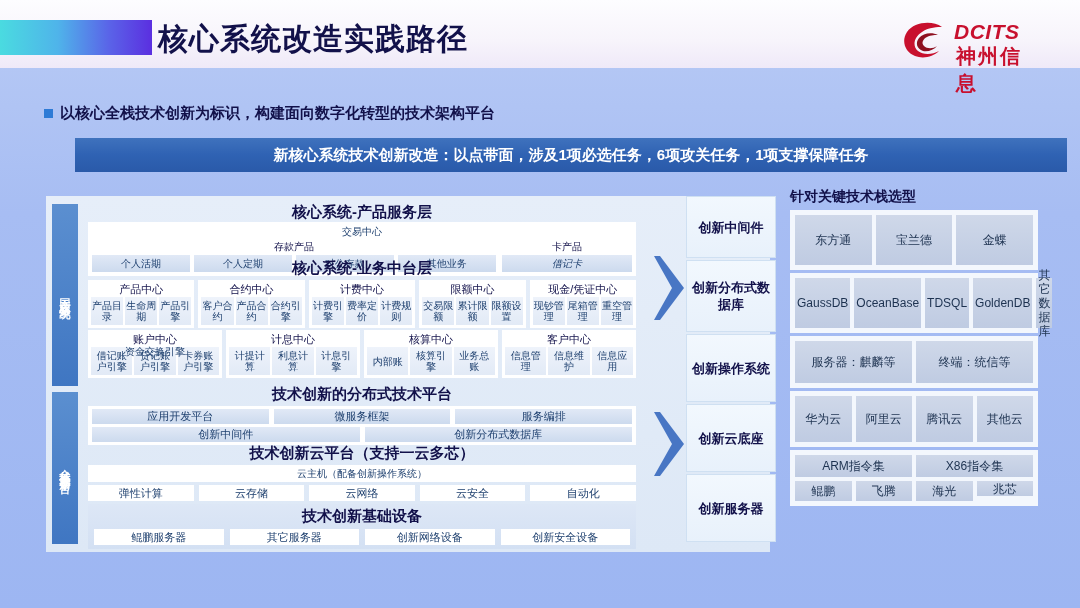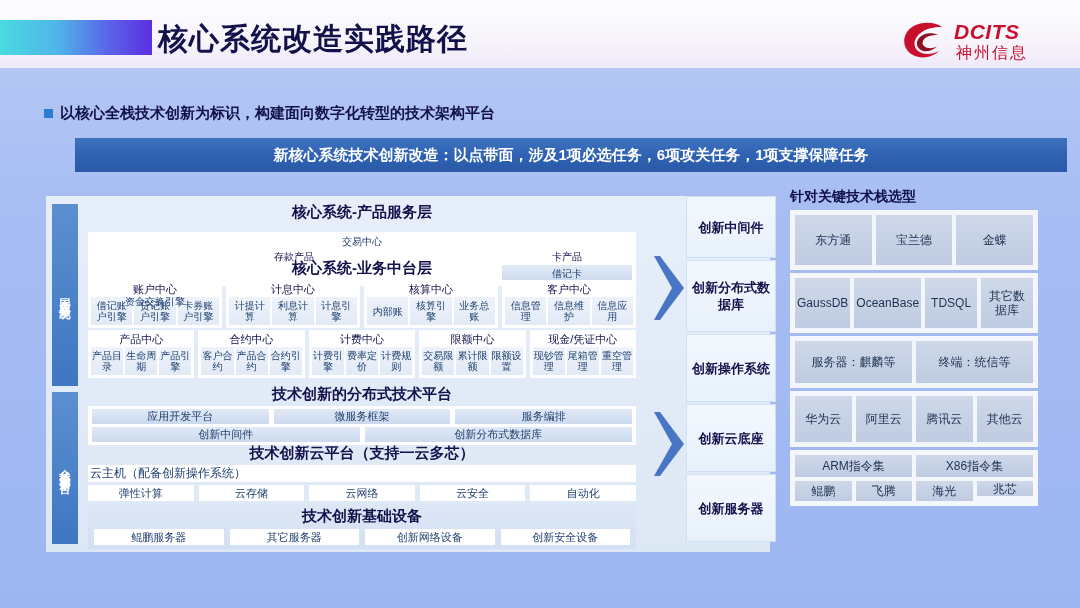--- a/index.html
+++ b/index.html
@@ -25,21 +25,21 @@
     font-size: 30px; font-weight: bold; color: #12114a; letter-spacing: 1px;
     white-space: nowrap;
   }
   .logo { position: absolute; right: 38px; top: 18px; width: 140px; height: 48px; }
   .logo-mark { position: absolute; left: 0; top: 3px; width: 46px; height: 42px; }
   .logo-en {
     position: absolute; left: 52px; top: 2px; font-size: 21px; font-weight: bold;
     color: #c8102e; letter-spacing: 0.5px; font-style: italic;
   }
   .logo-cn {
-    position: absolute; left: 54px; top: 25px; font-size: 16px; font-weight: normal;
+    position: absolute; left: 54px; top: 25px; font-size: 20px; font-weight: bold;
     color: #c8102e; letter-spacing: 2px;
   }
 
   
   .bullet-row { position: absolute; left: 44px; top: 104px; display: flex; align-items: center; }
   .bullet-sq { width: 9px; height: 9px; background: #2e7bd6; margin-right: 7px; }
   .bullet-txt { font-size: 15px; font-weight: bold; color: #12114a; white-space: nowrap; }
 
   
   .banner {
@@ -134,39 +134,87 @@
 
 <div class="banner">
   <div class="banner-txt">新核心系统技术创新改造：以点带面，涉及1项必选任务，6项攻关任务，1项支撑保障任务</div>
 </div>
 
 <div class="left-panel">
   <div class="vside" id="vside-1">国产核心系统</div>
   <div class="vside" id="vside-2">全栈技术创新平台</div>
 <div style="position:absolute;left:42px;top:6px;width:548px;">
       <div class="sect-title" style="font-size:15px;">核心系统-产品服务层</div>
-      <div class="wbox" style="padding:3px 4px 4px;margin-top:10px;">
+      <div class="wbox" style="padding:3px 4px 4px;margin-top:0;">
         <div style="text-align:center;font-size:10px;color:#1d3f6e;line-height:13px;">交易中心</div>
         <div class="row" style="gap:6px;margin-top:2px;">
           <div style="flex:3.1;">
             <div class="grp-title" style="font-size:10px;">存款产品</div>
+            <div class="row" style="gap:4px;margin-top:1px;">
+              <div class="cell" style="flex:1;height:17px;">个人活期</div>
+              <div class="cell" style="flex:1;height:17px;">个人定期</div>
+              <div class="cell" style="flex:1;height:17px;">对公存款</div>
+              <div class="cell" style="flex:1;height:17px;">其他业务</div>
+            </div>
           </div>
           <div style="flex:1;">
             <div class="grp-title" style="font-size:10px;">卡产品</div>
             <div class="row" style="gap:4px;margin-top:1px;">
-              <div class="cell" style="flex:1;height:17px;">借记卡</div>
+              <div class="cell" style="flex:1;height:17px;font-style:italic;">借记卡</div>
             </div>
           </div>
         </div>
       </div>
     </div>
     <div style="position:absolute;left:42px;top:62px;width:548px;">
       <div class="sect-title" style="font-size:15px;">核心系统-业务中台层</div>
       <div class="row" style="gap:4px;margin-top:2px;">
         <div class="wbox" style="flex:3;padding:2px 3px 3px;position:relative;">
+          <div class="grp-title">产品中心</div>
+          <div class="row" style="gap:2px;margin-top:1px;">
+            <div class="cell-lite" style="flex:1;height:28px;padding:0 1px;">产品目录</div>
+            <div class="cell-lite" style="flex:1;height:28px;padding:0 1px;">生命周期</div>
+            <div class="cell-lite" style="flex:1;height:28px;padding:0 1px;">产品引擎</div>
+          </div>
+        </div>
+        <div class="wbox" style="flex:3;padding:2px 3px 3px;position:relative;">
+          <div class="grp-title">合约中心</div>
+          <div class="row" style="gap:2px;margin-top:1px;">
+            <div class="cell-lite" style="flex:1;height:28px;padding:0 1px;">客户合约</div>
+            <div class="cell-lite" style="flex:1;height:28px;padding:0 1px;">产品合约</div>
+            <div class="cell-lite" style="flex:1;height:28px;padding:0 1px;">合约引擎</div>
+          </div>
+        </div>
+        <div class="wbox" style="flex:3;padding:2px 3px 3px;position:relative;">
+          <div class="grp-title">计费中心</div>
+          <div class="row" style="gap:2px;margin-top:1px;">
+            <div class="cell-lite" style="flex:1;height:28px;padding:0 1px;">计费引擎</div>
+            <div class="cell-lite" style="flex:1;height:28px;padding:0 1px;">费率定价</div>
+            <div class="cell-lite" style="flex:1;height:28px;padding:0 1px;">计费规则</div>
+          </div>
+        </div>
+        <div class="wbox" style="flex:3;padding:2px 3px 3px;position:relative;">
+          <div class="grp-title">限额中心</div>
+          <div class="row" style="gap:2px;margin-top:1px;">
+            <div class="cell-lite" style="flex:1;height:28px;padding:0 1px;">交易限额</div>
+            <div class="cell-lite" style="flex:1;height:28px;padding:0 1px;">累计限额</div>
+            <div class="cell-lite" style="flex:1;height:28px;padding:0 1px;">限额设置</div>
+          </div>
+        </div>
+        <div class="wbox" style="flex:3;padding:2px 3px 3px;position:relative;">
+          <div class="grp-title">现金/凭证中心</div>
+          <div class="row" style="gap:2px;margin-top:1px;">
+            <div class="cell-lite" style="flex:1;height:28px;padding:0 1px;">现钞管理</div>
+            <div class="cell-lite" style="flex:1;height:28px;padding:0 1px;">尾箱管理</div>
+            <div class="cell-lite" style="flex:1;height:28px;padding:0 1px;">重空管理</div>
+          </div>
+        </div>
+      </div>
+      <div class="row" style="gap:4px;margin-top:2px;">
+        <div class="wbox" style="flex:3;padding:2px 3px 3px;position:relative;">
           <div class="grp-title">账户中心</div>
           <div class="row" style="gap:2px;margin-top:1px;">
             <div class="cell-lite" style="flex:1;height:28px;padding:0 1px;">借记账户引擎</div>
             <div class="cell-lite" style="flex:1;height:28px;padding:0 1px;">贷记账户引擎</div>
             <div class="cell-lite" style="flex:1;height:28px;padding:0 1px;">卡券账户引擎</div>
           </div>
           <div style="position:absolute;left:0;right:0;top:15px;text-align:center;font-size:10px;color:#1d3f6e;pointer-events:none;">资金交换引擎</div>
         </div>
         <div class="wbox" style="flex:3;padding:2px 3px 3px;position:relative;">
           <div class="grp-title">计息中心</div>
@@ -183,62 +231,20 @@
             <div class="cell-lite" style="flex:1;height:28px;padding:0 1px;">核算引擎</div>
             <div class="cell-lite" style="flex:1;height:28px;padding:0 1px;">业务总账</div>
           </div>
         </div>
         <div class="wbox" style="flex:3;padding:2px 3px 3px;position:relative;">
           <div class="grp-title">客户中心</div>
           <div class="row" style="gap:2px;margin-top:1px;">
             <div class="cell-lite" style="flex:1;height:28px;padding:0 1px;">信息管理</div>
             <div class="cell-lite" style="flex:1;height:28px;padding:0 1px;">信息维护</div>
             <div class="cell-lite" style="flex:1;height:28px;padding:0 1px;">信息应用</div>
-          </div>
-        </div>
-      </div>
-      <div class="row" style="gap:4px;margin-top:2px;">
-        <div class="wbox" style="flex:3;padding:2px 3px 3px;position:relative;">
-          <div class="grp-title">产品中心</div>
-          <div class="row" style="gap:2px;margin-top:1px;">
-            <div class="cell-lite" style="flex:1;height:28px;padding:0 1px;">产品目录</div>
-            <div class="cell-lite" style="flex:1;height:28px;padding:0 1px;">生命周期</div>
-            <div class="cell-lite" style="flex:1;height:28px;padding:0 1px;">产品引擎</div>
-          </div>
-        </div>
-        <div class="wbox" style="flex:3;padding:2px 3px 3px;position:relative;">
-          <div class="grp-title">合约中心</div>
-          <div class="row" style="gap:2px;margin-top:1px;">
-            <div class="cell-lite" style="flex:1;height:28px;padding:0 1px;">客户合约</div>
-            <div class="cell-lite" style="flex:1;height:28px;padding:0 1px;">产品合约</div>
-            <div class="cell-lite" style="flex:1;height:28px;padding:0 1px;">合约引擎</div>
-          </div>
-        </div>
-        <div class="wbox" style="flex:3;padding:2px 3px 3px;position:relative;">
-          <div class="grp-title">计费中心</div>
-          <div class="row" style="gap:2px;margin-top:1px;">
-            <div class="cell-lite" style="flex:1;height:28px;padding:0 1px;">计费引擎</div>
-            <div class="cell-lite" style="flex:1;height:28px;padding:0 1px;">费率定价</div>
-            <div class="cell-lite" style="flex:1;height:28px;padding:0 1px;">计费规则</div>
-          </div>
-        </div>
-        <div class="wbox" style="flex:3;padding:2px 3px 3px;position:relative;">
-          <div class="grp-title">限额中心</div>
-          <div class="row" style="gap:2px;margin-top:1px;">
-            <div class="cell-lite" style="flex:1;height:28px;padding:0 1px;">交易限额</div>
-            <div class="cell-lite" style="flex:1;height:28px;padding:0 1px;">累计限额</div>
-            <div class="cell-lite" style="flex:1;height:28px;padding:0 1px;">限额设置</div>
-          </div>
-        </div>
-        <div class="wbox" style="flex:3;padding:2px 3px 3px;position:relative;">
-          <div class="grp-title">现金/凭证中心</div>
-          <div class="row" style="gap:2px;margin-top:1px;">
-            <div class="cell-lite" style="flex:1;height:28px;padding:0 1px;">现钞管理</div>
-            <div class="cell-lite" style="flex:1;height:28px;padding:0 1px;">尾箱管理</div>
-            <div class="cell-lite" style="flex:1;height:28px;padding:0 1px;">重空管理</div>
           </div>
         </div>
       </div>
     </div>
     <div style="position:absolute;left:42px;top:188px;width:548px;">
       <div class="sect-title" style="font-size:15px;">技术创新的分布式技术平台</div>
       <div class="wbox" style="padding:3px 4px;margin-top:2px;">
         <div class="row" style="gap:5px;">
           <div class="cell" style="flex:1;height:15px;font-size:11px;">应用开发平台</div>
           <div class="cell" style="flex:1;height:15px;font-size:11px;">微服务框架</div>
@@ -246,21 +252,21 @@
         </div>
         <div class="row" style="gap:5px;margin-top:3px;">
           <div class="cell" style="flex:1;height:15px;font-size:11px;">创新中间件</div>
           <div class="cell" style="flex:1;height:15px;font-size:11px;">创新分布式数据库</div>
         </div>
       </div>
     </div>
     <div style="position:absolute;left:42px;top:247px;width:548px;">
       <div class="sect-title" style="font-size:15px;">技术创新云平台（支持一云多芯）</div>
       <div class="wbox" style="margin-top:2px;padding:2px;">
-        <div style="text-align:left;font-size:12px;color:#1d3f6e;line-height:13px;">云主机（配备创新操作系统）</div>
+        <div style="text-align:center;font-size:10px;color:#1d3f6e;line-height:13px;">云主机（配备创新操作系统）</div>
       </div>
       <div class="row" style="gap:5px;margin-top:3px;">
         <div class="wbox" style="flex:1;height:16px;display:flex;align-items:center;justify-content:center;font-size:11px;color:#1d3f6e;">弹性计算</div>
         <div class="wbox" style="flex:1;height:16px;display:flex;align-items:center;justify-content:center;font-size:11px;color:#1d3f6e;">云存储</div>
         <div class="wbox" style="flex:1;height:16px;display:flex;align-items:center;justify-content:center;font-size:11px;color:#1d3f6e;">云网络</div>
         <div class="wbox" style="flex:1;height:16px;display:flex;align-items:center;justify-content:center;font-size:11px;color:#1d3f6e;">云安全</div>
         <div class="wbox" style="flex:1;height:16px;display:flex;align-items:center;justify-content:center;font-size:11px;color:#1d3f6e;">自动化</div>
       </div>
     </div>
     <div style="position:absolute;left:42px;top:308px;width:548px;background:linear-gradient(180deg,#dde7f6 0%,#d3e0f3 100%);padding:2px 0 4px;">
@@ -298,20 +304,21 @@
         <div class="rt-cell" style="flex:1;height:50px;font-size:12px;padding:0 2px;">东方通</div>
         <div class="rt-cell" style="flex:1;height:50px;font-size:12px;padding:0 2px;text-align:right;">宝兰德</div>
         <div class="rt-cell" style="flex:1;height:50px;font-size:12px;padding:0 2px;">金蝶</div>
       </div>
     </div>
     <div class="rt-group">
       <div class="row" style="gap:4px;">
         <div class="rt-cell" style="flex:1;height:50px;font-size:12px;padding:0 2px;">GaussDB</div>
         <div class="rt-cell" style="flex:1;height:50px;font-size:12px;padding:0 2px;">OceanBase</div>
         <div class="rt-cell" style="flex:1;height:50px;font-size:12px;padding:0 2px;">TDSQL</div>
+        <div class="rt-cell" style="flex:1;height:50px;font-size:12px;padding:0 2px;">GoldenDB</div>
         <div class="rt-cell" style="flex:1;height:50px;font-size:12px;padding:0 2px;">其它数据库</div>
       </div>
     </div>
     <div class="rt-group">
       <div class="row" style="gap:4px;">
         <div class="rt-cell" style="flex:1;height:42px;font-size:12px;padding:0 2px;">服务器：麒麟等</div>
         <div class="rt-cell" style="flex:1;height:42px;font-size:12px;padding:0 2px;">终端：统信等</div>
       </div>
     </div>
     <div class="rt-group">

